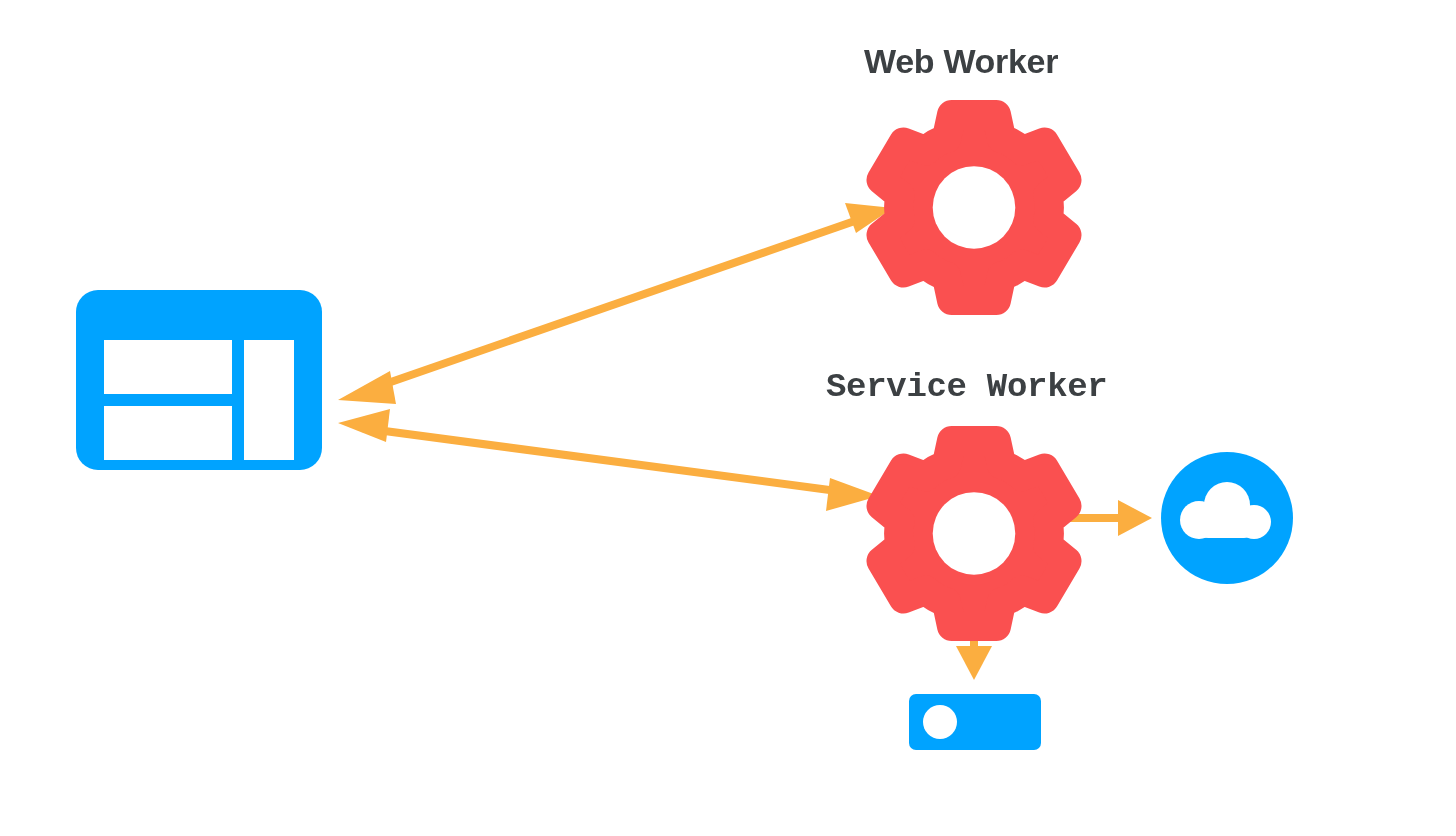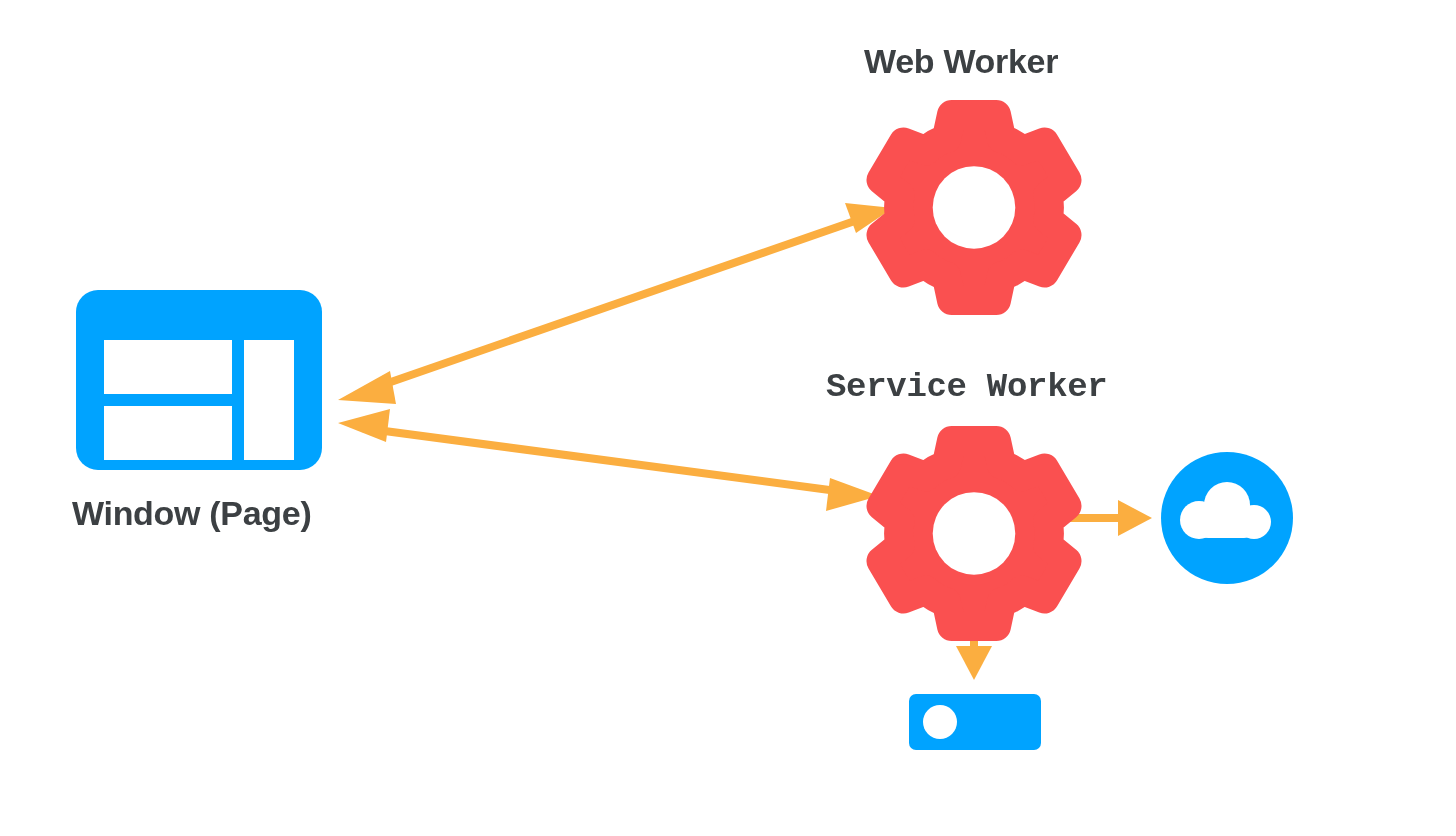--- a/index.html
+++ b/index.html
@@ -135,15 +135,14 @@
         <circle cx="940" cy="794" r="17" fill="#FFFFFF"></circle>
       </g>
     </g>
 
   </svg>
 
   <div class="node-label" id="label-web-worker">Web Worker</div>
 
   <div class="node-label" id="label-service-worker">Service Worker</div>
 
-  <div class="node-label" id="label-window">Window (Page)</div>
 
 </div>
 
 </body></html>

